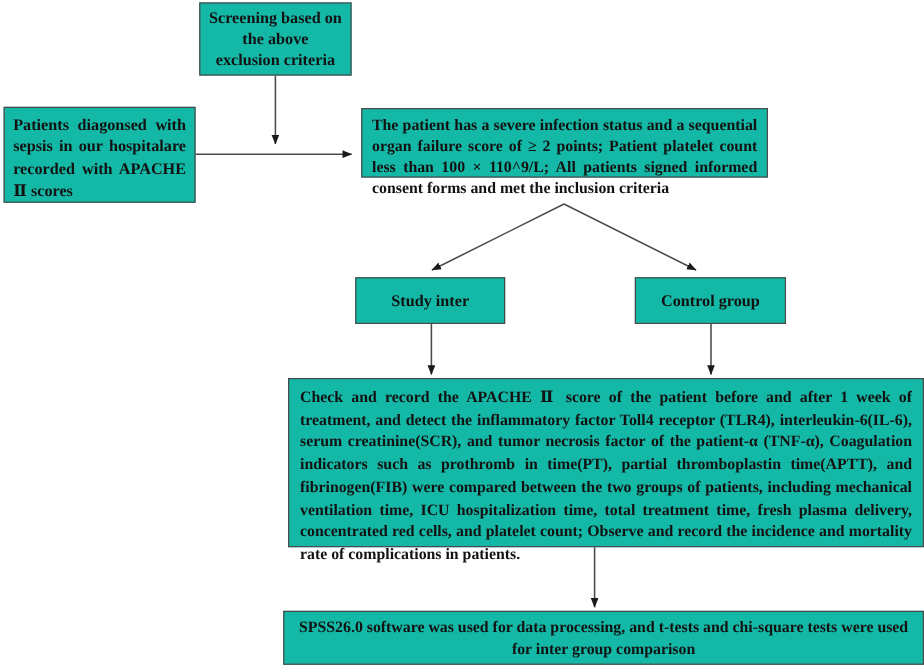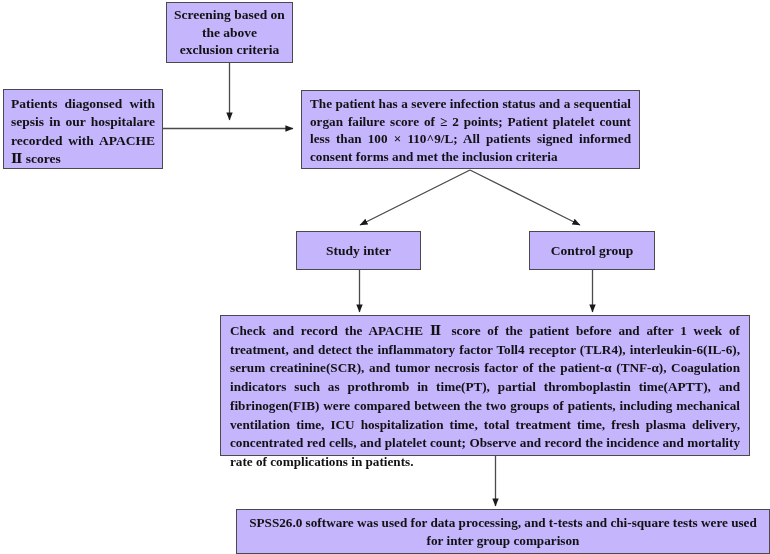--- a/index.html
+++ b/index.html
@@ -25,21 +25,21 @@
     position: absolute;
     left: 0; top: 0;
     width: 770px;
     height: 554px;
     pointer-events: none;
   }
   .node {
     position: absolute;
     box-sizing: border-box;
     border: 1px solid #4a4a4a;
-    background: #c4b5fd;
+    background: #14b8a6;
     display: flex;
     align-items: center;
     justify-content: center;
     padding: 4px 7px;
   }
   .node .txt {
     display: block;
     width: 100%;
     font-weight: bold;
     line-height: 1.30;
@@ -58,21 +58,21 @@
     padding: 5px 7px;
     align-items: flex-start;
   }
   #node-patients .txt {
     text-align: justify;
     text-align-last: left;
     font-size: 13.5px;
     line-height: 1.36;
   }
   #node-criteria {
-    left: 301px; top: 90px; width: 339px; height: 79px;
+    left: 301px; top: 90px; width: 339px; height: 58px;
     padding: 4px 8px;
     align-items: flex-start;
   }
   #node-criteria .txt {
     text-align: justify;
     text-align-last: left;
     font-size: 13.2px;
     line-height: 1.33;
   }
   #node-study {
@@ -83,21 +83,21 @@
     font-size: 13.5px;
   }
   #node-control {
     left: 529px; top: 231px; width: 126px; height: 39px;
   }
   #node-control .txt {
     text-align: center;
     font-size: 13.5px;
   }
   #node-methods {
-    left: 220px; top: 315px; width: 530px; height: 141px;
+    left: 240px; top: 315px; width: 530px; height: 141px;
     padding: 6px 9px;
     align-items: flex-start;
   }
   #node-methods .txt {
     text-align: justify;
     text-align-last: left;
     font-size: 13.2px;
     line-height: 1.42;
   }
   #node-spss {

